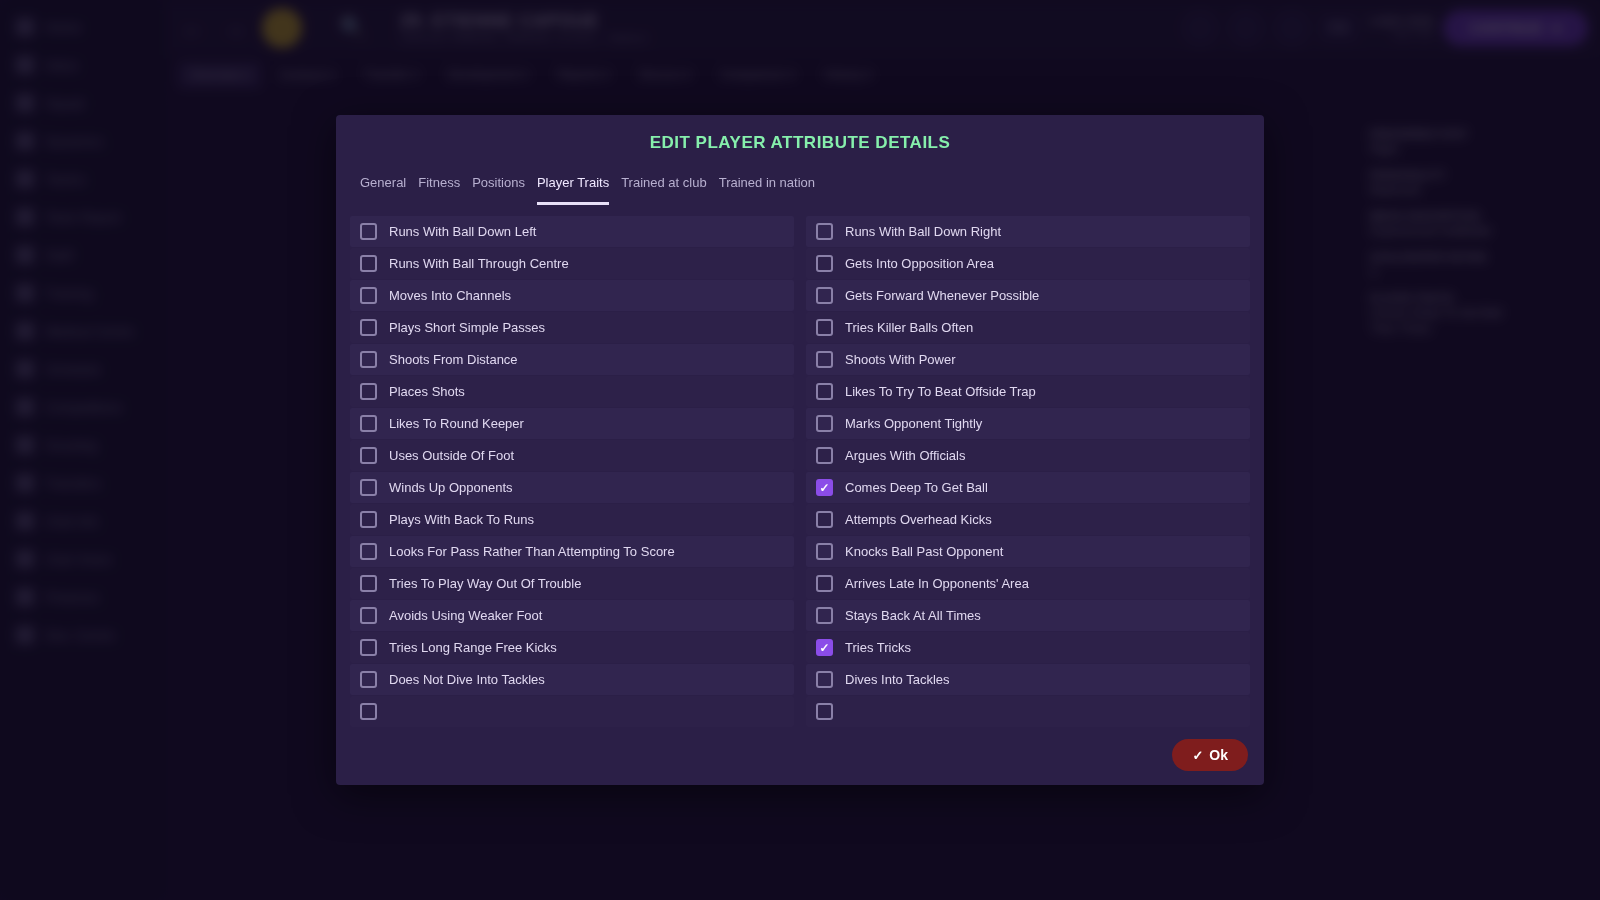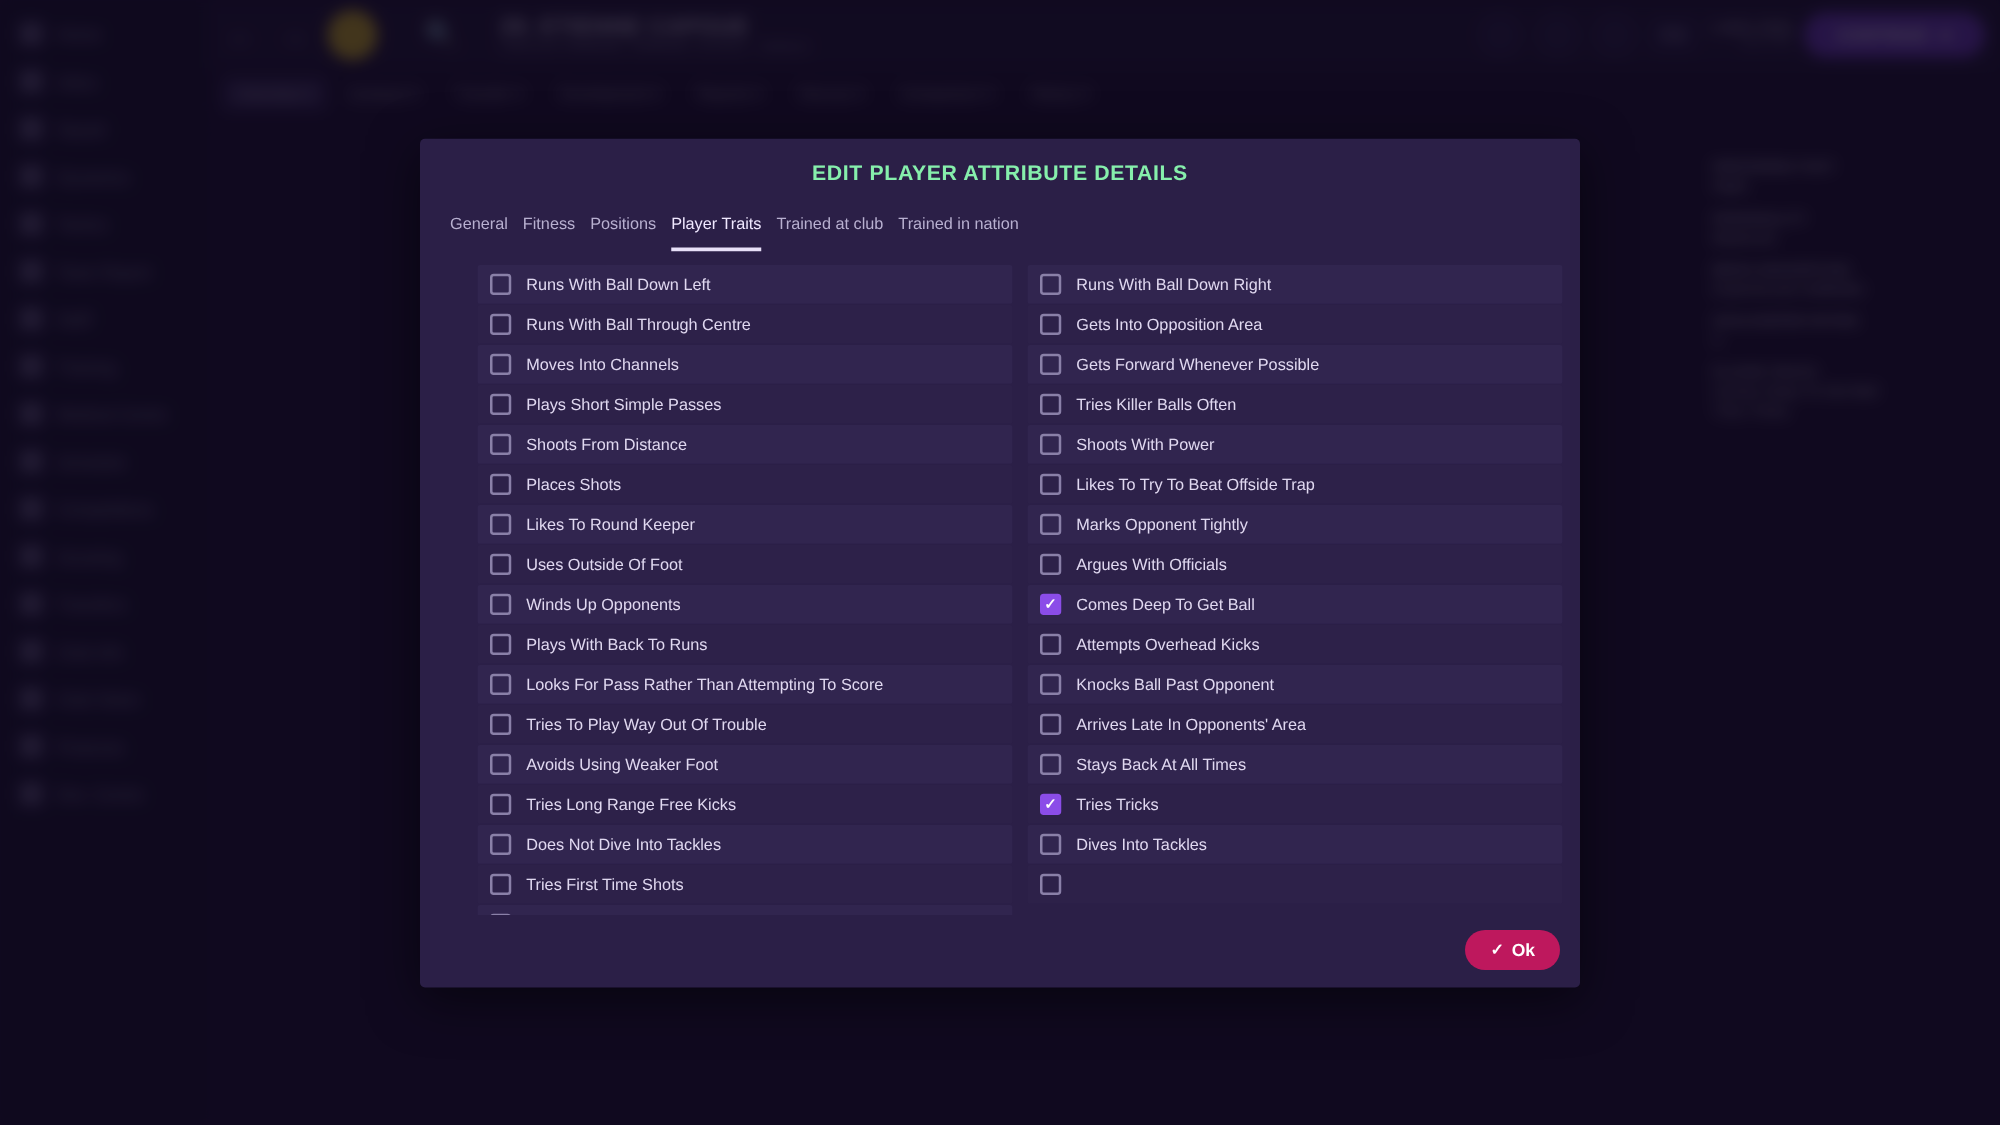--- a/index.html
+++ b/index.html
@@ -178,21 +178,20 @@
     cursor: pointer;
   }
   .modal-tab.active {
     color: #f0e8ff;
     border-bottom: 3px solid #e8e0f8;
   }
   .trait-columns {
     display: flex;
     gap: 12px;
     padding: 10px 14px 6px;
-    margin-left: 32px;
   }
   .trait-col {
     flex: 1;
     display: flex;
     flex-direction: column;
     gap: 1px;
     max-height: 520px;
     overflow: hidden;
     position: relative;
   }
@@ -236,21 +235,21 @@
     color: #fff;
     font-size: 12px;
     font-weight: 900;
   }
   .modal-footer {
     display: flex;
     justify-content: flex-end;
     padding: 6px 16px 0;
   }
   .ok-btn {
-    background: #be185d;
+    background: #7f1d1d;
     color: #fff;
     font-size: 14px;
     font-weight: 700;
     padding: 8px 20px;
     border-radius: 16px;
     display: flex;
     align-items: center;
     gap: 6px;
     cursor: pointer;
   }
@@ -458,24 +457,20 @@
           <div class="trait-row">
             <div class="ckbox"></div>
             <span>Tries Long Range Free Kicks</span>
           </div>
           <div class="trait-row">
             <div class="ckbox"></div>
             <span>Does Not Dive Into Tackles</span>
           </div>
           <div class="trait-row">
             <div class="ckbox"></div>
-            <span>Tries First Time Shots</span>
-          </div>
-          <div class="trait-row">
-            <div class="ckbox"></div>
           </div>
         </div>
       <div class="trait-col" id="col-right">
           <div class="trait-row">
             <div class="ckbox"></div>
             <span>Runs With Ball Down Right</span>
           </div>
           <div class="trait-row">
             <div class="ckbox"></div>
             <span>Gets Into Opposition Area</span>

